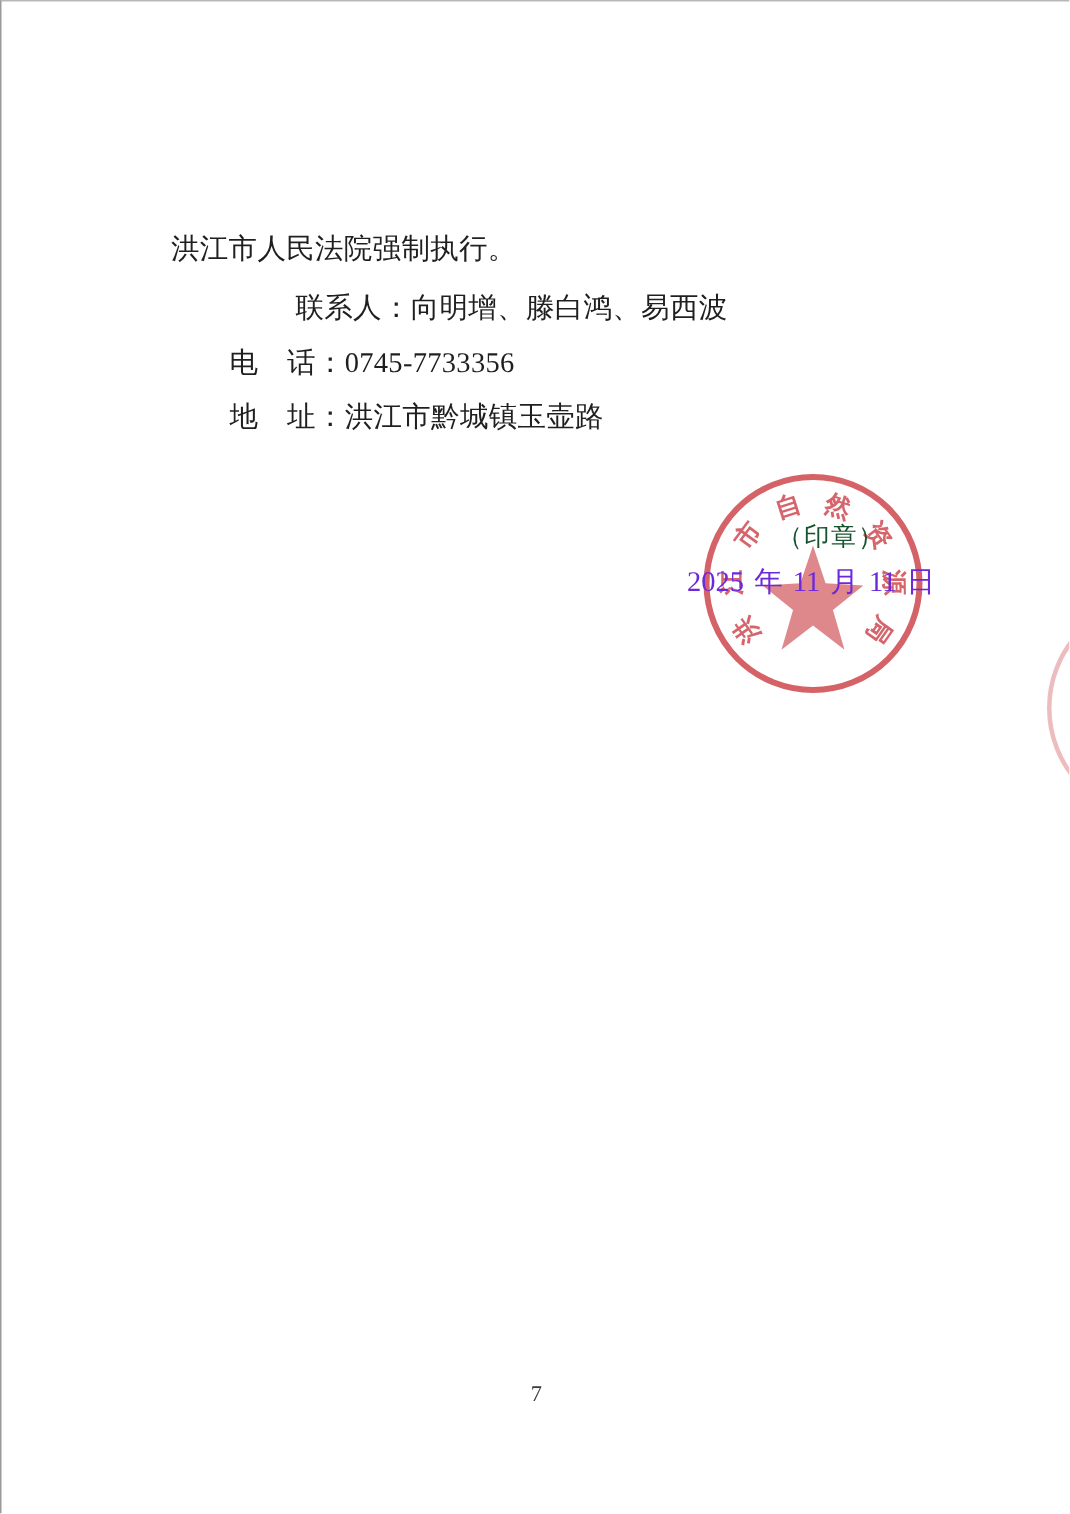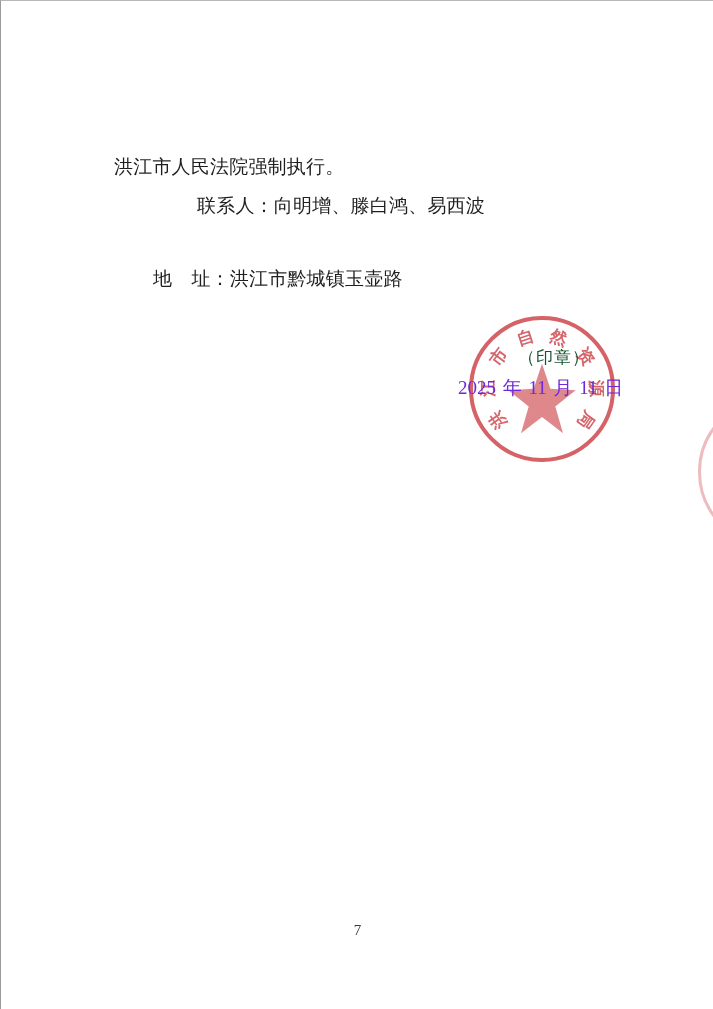--- a/index.html
+++ b/index.html
@@ -73,20 +73,23 @@
 </head>
 <body>
 
 <div class="page">
 
   <div class="txt para-2">洪江市人民法院强制执行。</div>
 
   <div class="txt contact-1">
     <span>联系人：</span><span>向明增、滕白鸿、易西波</span>
   </div>
+  <div class="txt contact-2">
+    <span>电　话：</span><span>0745-7733356</span>
+  </div>
   <div class="txt contact-3">
     <span>地　址：</span><span>洪江市黔城镇玉壶路</span>
   </div>
 
   <div class="seal">
     <div class="seal-circle"></div>
     <div class="seal-ring">
         <span class="seal-char" style="transform: translate(-50%, -50%) rotate(-125deg) translateY(-54px);">洪</span>
         <span class="seal-char" style="transform: translate(-50%, -50%) rotate(-89.2857deg) translateY(-54px);">江</span>
         <span class="seal-char" style="transform: translate(-50%, -50%) rotate(-53.5714deg) translateY(-54px);">市</span>

